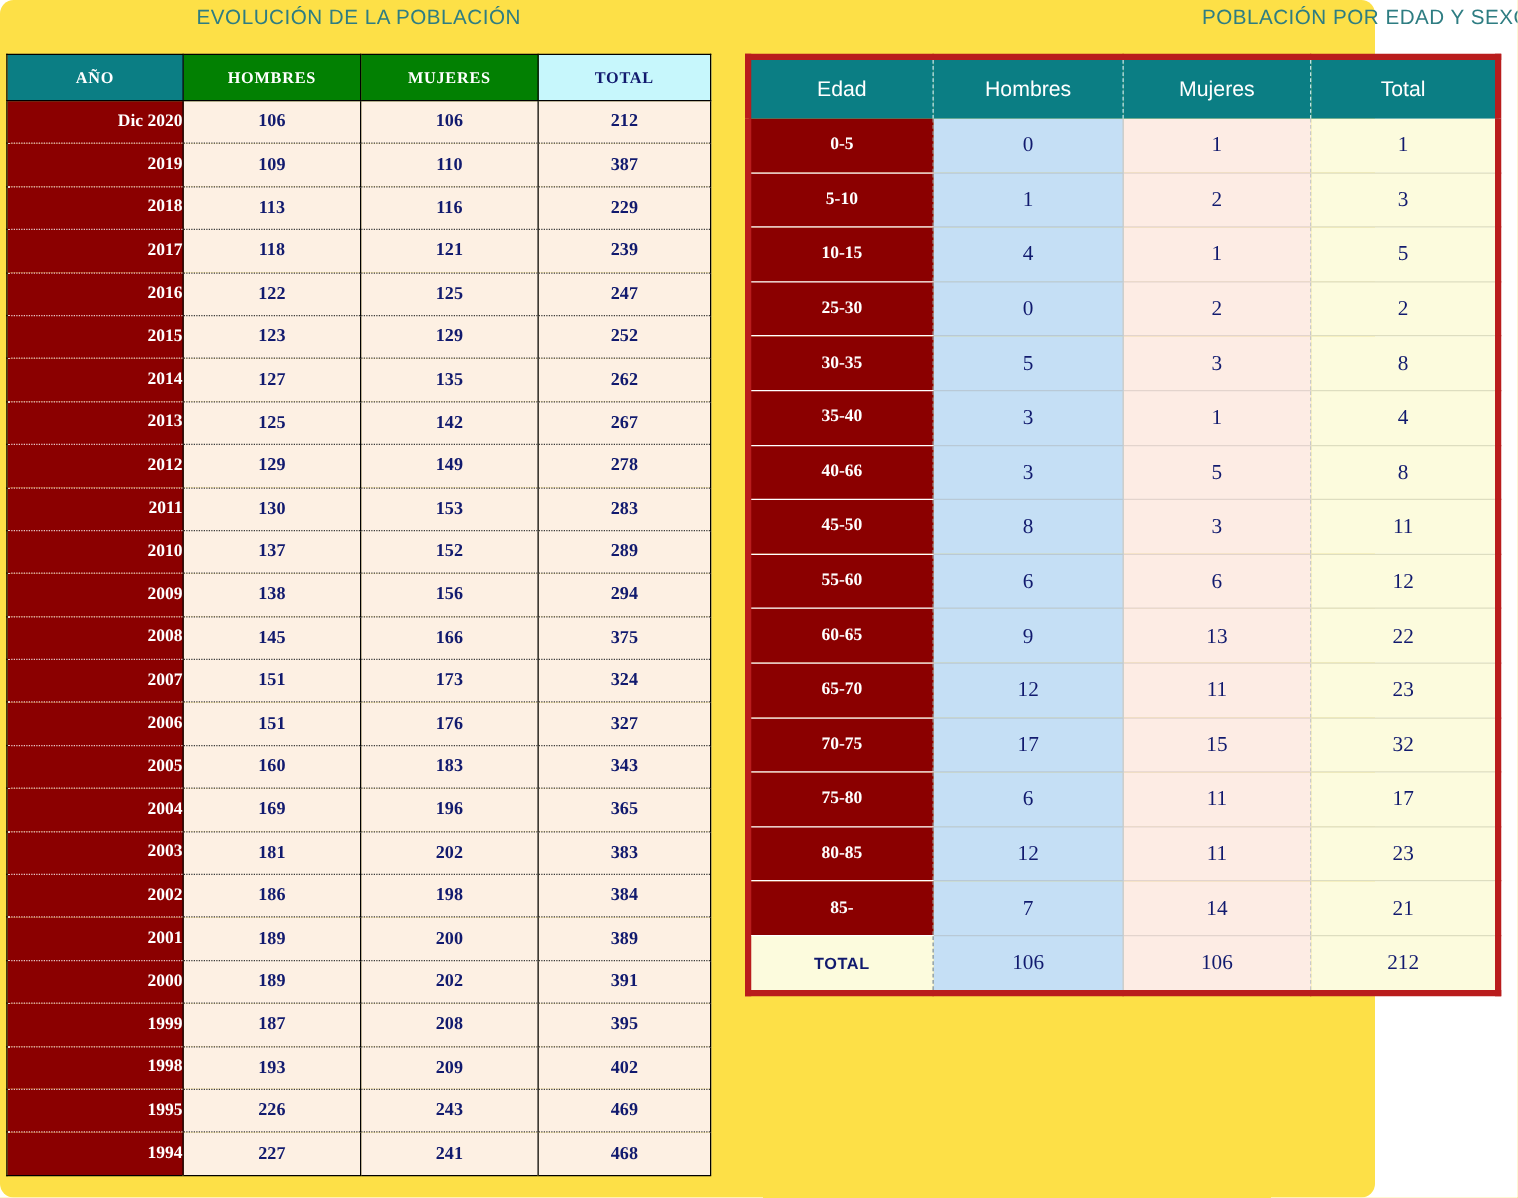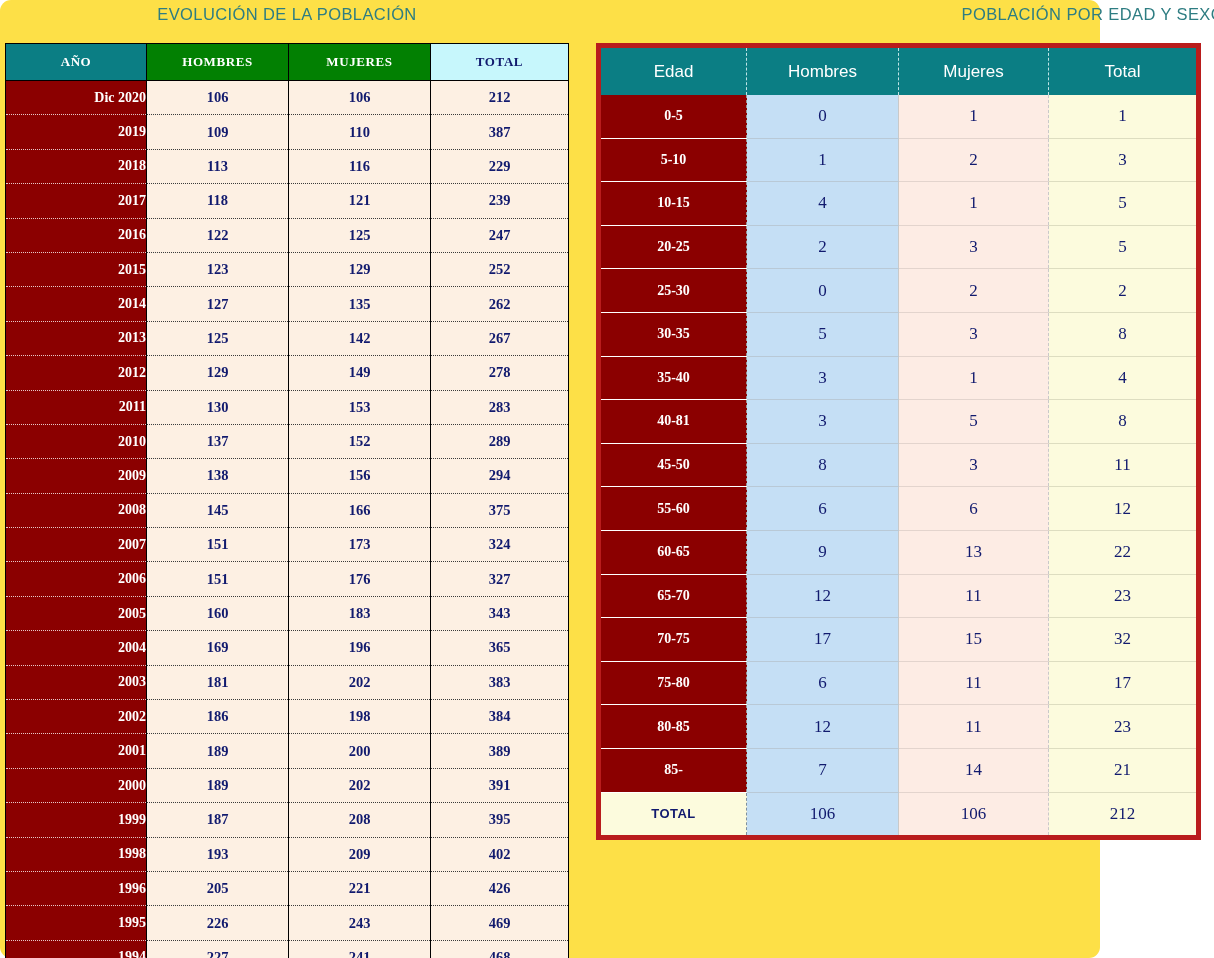--- a/index.html
+++ b/index.html
@@ -327,26 +327,20 @@
           <td class="c-num">208</td>
           <td class="c-num last">395</td>
         </tr>
         <tr>
           <td class="c-year">1998</td>
           <td class="c-num">193</td>
           <td class="c-num">209</td>
           <td class="c-num last">402</td>
         </tr>
         <tr>
-          <td class="c-year">1996</td>
-          <td class="c-num">205</td>
-          <td class="c-num">221</td>
-          <td class="c-num last">426</td>
-        </tr>
-        <tr>
           <td class="c-year">1995</td>
           <td class="c-num">226</td>
           <td class="c-num">243</td>
           <td class="c-num last">469</td>
         </tr>
         <tr>
           <td class="c-year">1994</td>
           <td class="c-num">227</td>
           <td class="c-num">241</td>
           <td class="c-num last">468</td>
@@ -382,45 +376,39 @@
           <td class="r-m">2</td>
           <td class="r-t">3</td>
         </tr>
         <tr>
           <td class="r-age">10-15</td>
           <td class="r-h">4</td>
           <td class="r-m">1</td>
           <td class="r-t">5</td>
         </tr>
         <tr>
-          <td class="r-age">20-25</td>
-          <td class="r-h">2</td>
-          <td class="r-m">3</td>
-          <td class="r-t">5</td>
-        </tr>
-        <tr>
           <td class="r-age">25-30</td>
           <td class="r-h">0</td>
           <td class="r-m">2</td>
           <td class="r-t">2</td>
         </tr>
         <tr>
           <td class="r-age">30-35</td>
           <td class="r-h">5</td>
           <td class="r-m">3</td>
           <td class="r-t">8</td>
         </tr>
         <tr>
           <td class="r-age">35-40</td>
           <td class="r-h">3</td>
           <td class="r-m">1</td>
           <td class="r-t">4</td>
         </tr>
         <tr>
-          <td class="r-age">40-81</td>
+          <td class="r-age">40-66</td>
           <td class="r-h">3</td>
           <td class="r-m">5</td>
           <td class="r-t">8</td>
         </tr>
         <tr>
           <td class="r-age">45-50</td>
           <td class="r-h">8</td>
           <td class="r-m">3</td>
           <td class="r-t">11</td>
         </tr>

